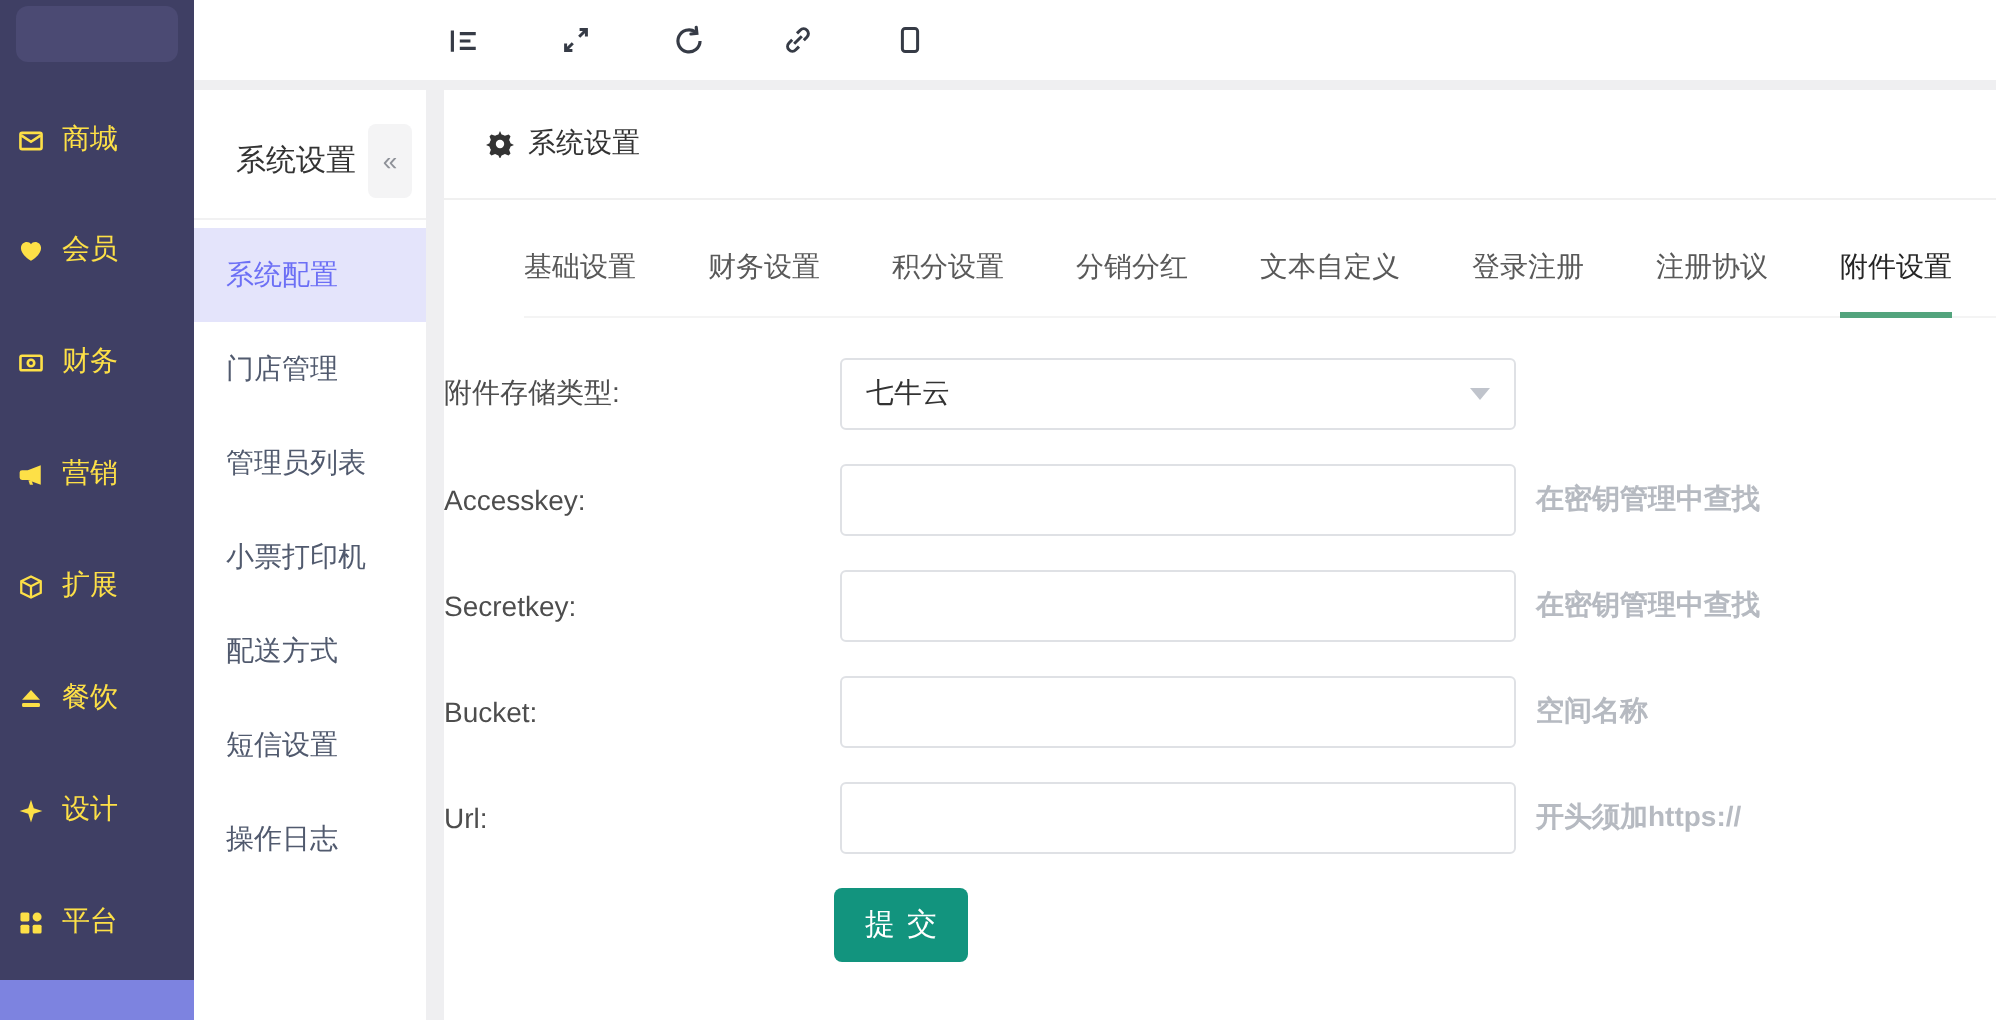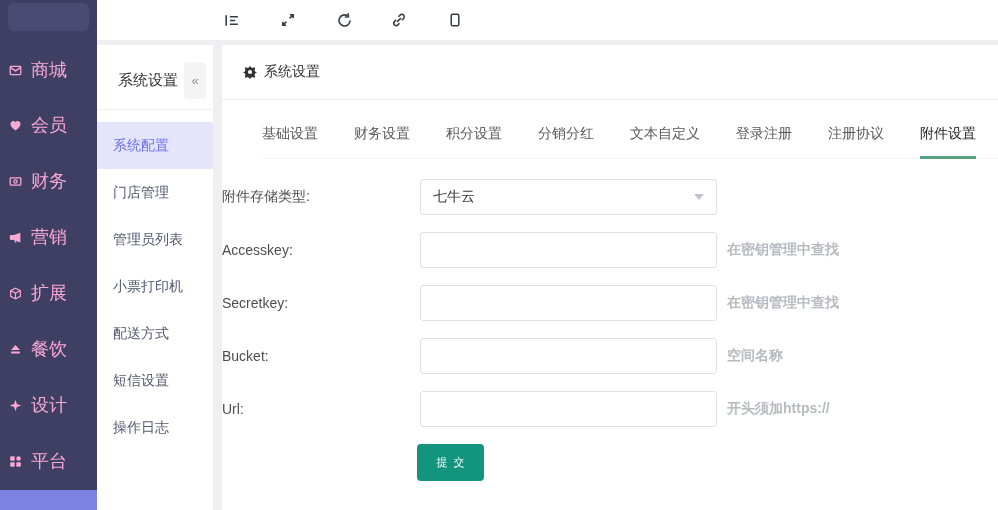--- a/index.html
+++ b/index.html
@@ -3,65 +3,65 @@
 <meta charset="utf-8">
 <style>
   * { margin:0; padding:0; box-sizing:border-box; }
   html,body { width:998px; height:510px; overflow:hidden; background:#fff;
     font-family:"Liberation Sans","DejaVu Sans",sans-serif; }
 
   
   .dark-sidebar { position:absolute; left:0; top:0; width:97px; height:510px; background:#3f3f64; }
   .logo-box { position:absolute; left:8px; top:3px; width:81px; height:28px; background:#4b4a73; border-radius:6px; }
   .nav-item { position:absolute; left:0; width:97px; height:26px; display:flex; align-items:center;
-    padding-left:9px; gap:9px; color:#f9a8d4; font-size:18px; cursor:pointer; }
+    padding-left:9px; gap:9px; color:#fde047; font-size:14px; cursor:pointer; }
   .nav-item svg { flex:0 0 auto; }
   .bottom-bar { position:absolute; left:0; bottom:0; width:97px; height:20px; background:#7d83e0; }
 
   
   .toolbar { position:absolute; left:97px; top:0; width:901px; height:40px; background:#fff; }
   .tool-btn { position:absolute; top:6px; width:28px; height:28px; display:flex; align-items:center;
     justify-content:center; cursor:pointer; color:#363b46; }
 
   
   .page-bg { position:absolute; left:97px; top:40px; width:901px; height:470px; background:#efeff1; }
 
   
   .submenu { position:absolute; left:97px; top:45px; width:116px; height:465px; background:#fff; }
   .submenu-header { position:relative; height:65px; border-bottom:1px solid #f1f1f2; }
   .submenu-title { position:absolute; left:21px; top:26px; font-size:15px; color:#333; }
   .collapse-btn { position:absolute; right:7px; top:17px; width:22px; height:37px; background:#f4f4f5;
     border-radius:4px; display:flex; align-items:center; justify-content:center; color:#8f9299;
     font-size:13px; cursor:pointer; }
-  .submenu-items { margin-top:12px; }
+  .submenu-items { margin-top:4px; }
   .submenu-item { height:47px; display:flex; align-items:center; padding-left:16px; font-size:14px;
     color:#515a6e; cursor:pointer; }
   .submenu-item.active { background:#e4e4fb; color:#6c6ff5; }
 
   
   .main { position:absolute; left:222px; top:45px; width:776px; height:465px; background:#fff; }
   .main-header { height:55px; border-bottom:1px solid #f0f0f0; display:flex; align-items:center;
     padding-left:21px; gap:7px; font-size:14px; color:#333; }
   .tabs { display:flex; column-gap:36px; margin-left:40px; padding-top:25px; padding-bottom:13px;
     border-bottom:1px solid #f4f4f4; font-size:14px; color:#595959; }
   .tab { cursor:pointer; padding-bottom:13px; margin-bottom:-14px; white-space:nowrap; }
   .tab.active { color:#262626; border-bottom:3px solid #53a47d; }
 
   
   .form { margin-top:20px; }
   .form-row { display:flex; align-items:center; height:36px; margin-bottom:17px; }
   .form-label { width:176px; margin-right:22px; font-size:14px; color:#4d4d4d; }
-  .field { width:297px; height:36px; border:1px solid #dfe1e5; border-radius:3px; background:#fff; }
+  .field { width:338px; height:36px; border:1px solid #dfe1e5; border-radius:3px; background:#fff; }
   .select-box { display:flex; align-items:center; padding:0 12px; cursor:pointer; font-size:14px; color:#333; }
   .caret-down { margin-left:auto; width:0; height:0; border-left:5px solid transparent;
     border-right:5px solid transparent; border-top:6px solid #c0c4cc; }
   .text-input { padding:0 12px; font-size:14px; color:#333; outline:none; }
   .helper { margin-left:10px; font-size:14px; color:#b6bac1;font-weight:bold; }
   .submit-btn { margin-left:195px; margin-top:15px; width:67px; height:37px; background:#12947e;
-    color:#fff; border:none; border-radius:4px; font-size:11px; letter-spacing:6px; text-indent:6px;
+    color:#fff; border:none; border-radius:4px; font-size:15px; letter-spacing:6px; text-indent:6px;
     cursor:pointer; display:flex; align-items:center; justify-content:center; }
   .gutter-v { position:absolute; left:213px; top:40px; width:9px; height:470px; background:#efeff1; }
 </style>
 </head>
 <body>
 
 <div class="dark-sidebar">
   <div class="logo-box"></div>
 
   <div class="nav-item" style="top:57px">

